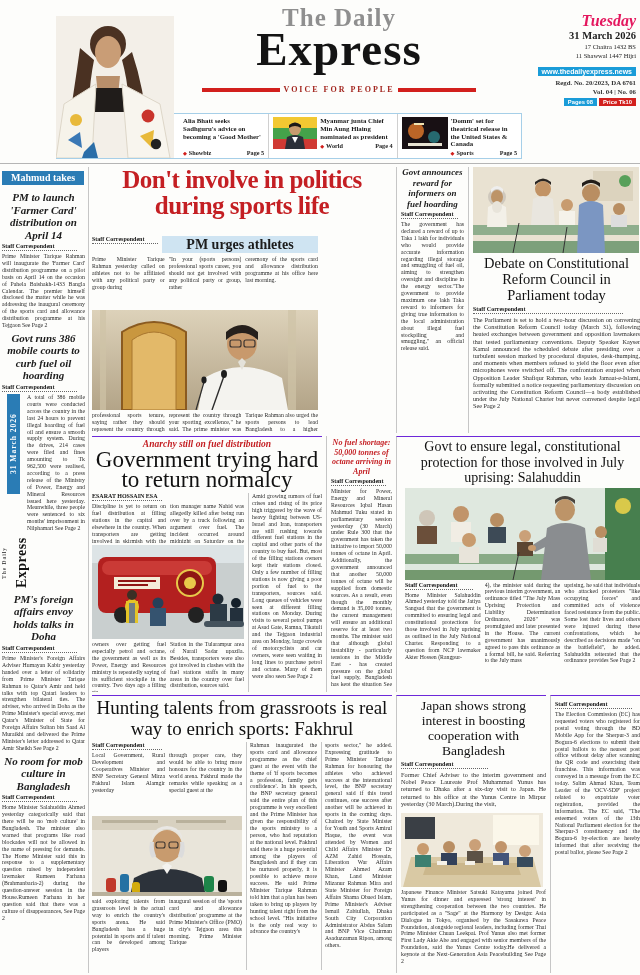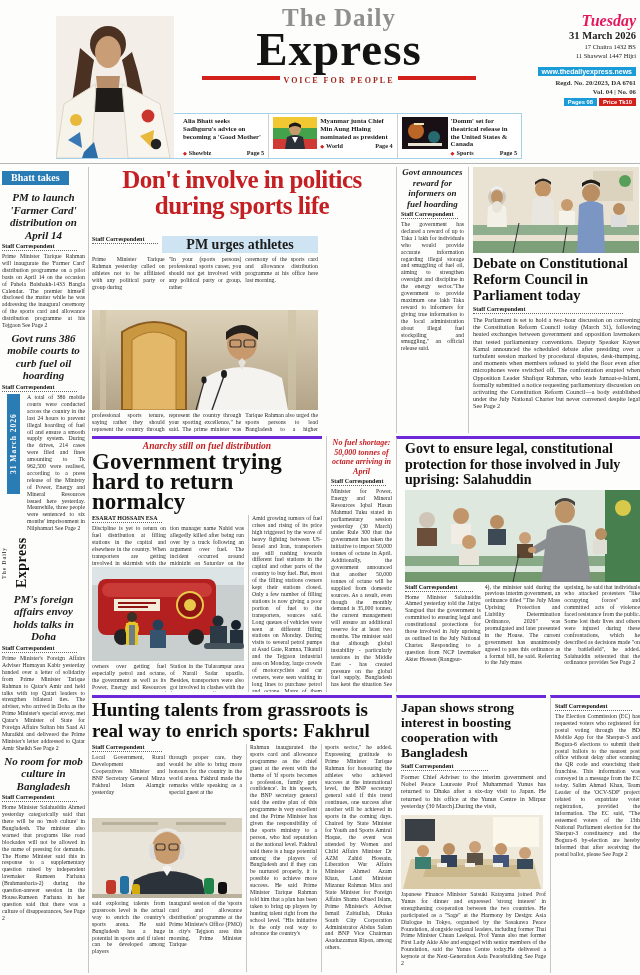--- a/index.html
+++ b/index.html
@@ -3,27 +3,27 @@
 <meta charset="utf-8">
 <style>
   html,body{margin:0;padding:0;}
   body{width:640px;height:975px;position:relative;background:#fdfdfb;font-family:"Liberation Serif",serif;color:#1c1c1c;overflow:hidden;}
   .abs{position:absolute;}
   .body-text{font-size:5.8px;line-height:6.9px;text-align:justify;color:#2a2a2a;overflow:hidden;}
   .byline{font-size:6px;font-weight:bold;color:#111;border-bottom:1px dotted #666;padding-bottom:1px;margin-bottom:2px;width:90%;}
   .grid2{display:grid;grid-template-columns:1fr 1fr;gap:4px;}
   .grid3{display:grid;grid-template-columns:1fr 1fr 1fr;gap:4px;}
   .hair-l{border-left:1px solid #c6c6c6;}
-  .hair-t{border-top:3px solid #6d28d9;}
+  .hair-t{border-top:1px solid #6d28d9;}
   svg{display:block;}
   
   #mh-center{left:178px;top:6px;width:322px;text-align:center;}
   .mh-top{font-size:25px;font-weight:bold;color:#8f8f8f;letter-spacing:1px;line-height:24px;}
   .mh-bottom{font-size:47px;font-weight:bold;color:#141414;line-height:42px;letter-spacing:1px;margin-top:-2px;}
-  .tagline-row{display:flex;align-items:flex-start;justify-content:center;gap:4px;margin-top:6px;}
+  .tagline-row{display:flex;align-items:center;justify-content:center;gap:4px;margin-top:15px;}
   .tagline-bar{width:78px;height:4px;background:#d2201d;}
   .tagline{font-size:8px;font-weight:bold;color:#a3261f;letter-spacing:2px;}
   #mh-right{right:4px;top:12px;width:150px;text-align:right;}
   .mh-day{font-size:16px;font-weight:bold;font-style:italic;color:#e4175e;line-height:17px;}
   .mh-date{font-size:10.5px;font-weight:bold;line-height:13px;}
   .mh-cal{font-size:6.5px;line-height:9px;color:#222;}
   .mh-web{display:inline-block;background:#1a9cd8;color:#fff;font-family:"Liberation Sans",sans-serif;font-size:7px;font-weight:bold;padding:1px 4px;margin:2px 0;}
   .mh-reg{font-size:6.8px;line-height:9px;font-weight:bold;color:#333;}
   .badge-row{margin-top:2px;display:flex;justify-content:flex-end;gap:2px;}
   .badge{font-family:"Liberation Sans",sans-serif;font-size:5.8px;font-weight:bold;color:#fff;padding:1px 4px;}
@@ -35,21 +35,21 @@
   .teaser + .teaser{border-left:1px solid #d0d0d0;}
   .teaser-head{font-size:6.8px;font-weight:bold;line-height:7.8px;}
   .teaser-foot{display:flex;align-items:center;font-size:6.2px;font-weight:bold;margin-top:1px;}
   .diamond{color:#d2201d;font-size:5px;margin-right:2px;}
   .teaser-page{margin-left:auto;}
   .teaser-flex{display:flex;gap:3px;}
   
   .h-red{font-size:25px;line-height:26px;font-weight:bold;color:#c41f23;text-align:center;letter-spacing:-0.5px;}
   .h-sub{background:#cfe4f2;font-size:14px;font-weight:bold;text-align:center;line-height:17px;height:17px;}
   .h-ital{font-style:italic;font-weight:bold;text-align:center;}
-  .h-serif{font-weight:bold;text-align:left;color:#111;}
+  .h-serif{font-weight:normal;text-align:center;color:#111;}
   .kicker{color:#c41f23;font-style:italic;font-weight:bold;text-align:center;font-size:9.5px;line-height:11px;}
   
   #left-rail{left:2px;top:167px;width:87px;height:806px;padding-right:3px;border-right:1px solid #c6c6c6;box-sizing:border-box;overflow:hidden;}
   .st-header{display:inline-block;background:#2a7cb5;color:#fff;font-size:10px;font-weight:bold;padding:1px 9px 2px;margin-bottom:3px;}
   .rail-title{font-size:11px;line-height:12.5px;margin:3px 0 2px;}
   .vstrip{width:22px;display:flex;flex-direction:column;gap:6px;align-items:center;flex-shrink:0;}
   .vdate{writing-mode:vertical-rl;transform:rotate(180deg);background:#2a7cb5;color:#fff;font-size:7.5px;font-weight:bold;letter-spacing:1px;padding:6px 2px;height:88px;text-align:center;}
   .vlogo{writing-mode:vertical-rl;transform:rotate(180deg);text-align:center;height:88px;display:flex;align-items:center;}
   .vlogo .vl-top{font-size:5.5px;font-weight:bold;color:#555;letter-spacing:1px;}
   .vlogo .vl-bottom{font-size:14px;font-weight:bold;color:#111;letter-spacing:0.5px;}
@@ -160,21 +160,21 @@
           <span class="teaser-page">Page 5</span>
         </div>
       </div>
     </div>
   </div>
 </div>
 
 <div class="abs" id="page-rule"></div>
 
 <div class="abs" id="left-rail">
-  <span class="st-header">Bhatt takes</span>
+  <span class="st-header">Mahmud takes</span>
 
   <div>
     <div class="rail-title h-ital">PM to launch 'Farmer Card' distribution on April 14</div>
     <div class="byline">Staff Correspondent</div>
     <div class="body-text">Prime Minister Tarique Rahman will inaugurate the 'Farmer Card' distribution programme on a pilot basis on April 14 on the occasion of Pahela Baishakh-1433 Bangla Calendar. The premier himself disclosed the matter while he was addressing the inaugural ceremony of the sports card and allowance distribution programme at his Tejgaon  See Page 2</div>
   </div>
 
   <div>
     <div class="rail-title h-ital">Govt runs 386 mobile courts to curb fuel oil hoarding</div>
     <div class="byline">Staff Correspondent</div>

